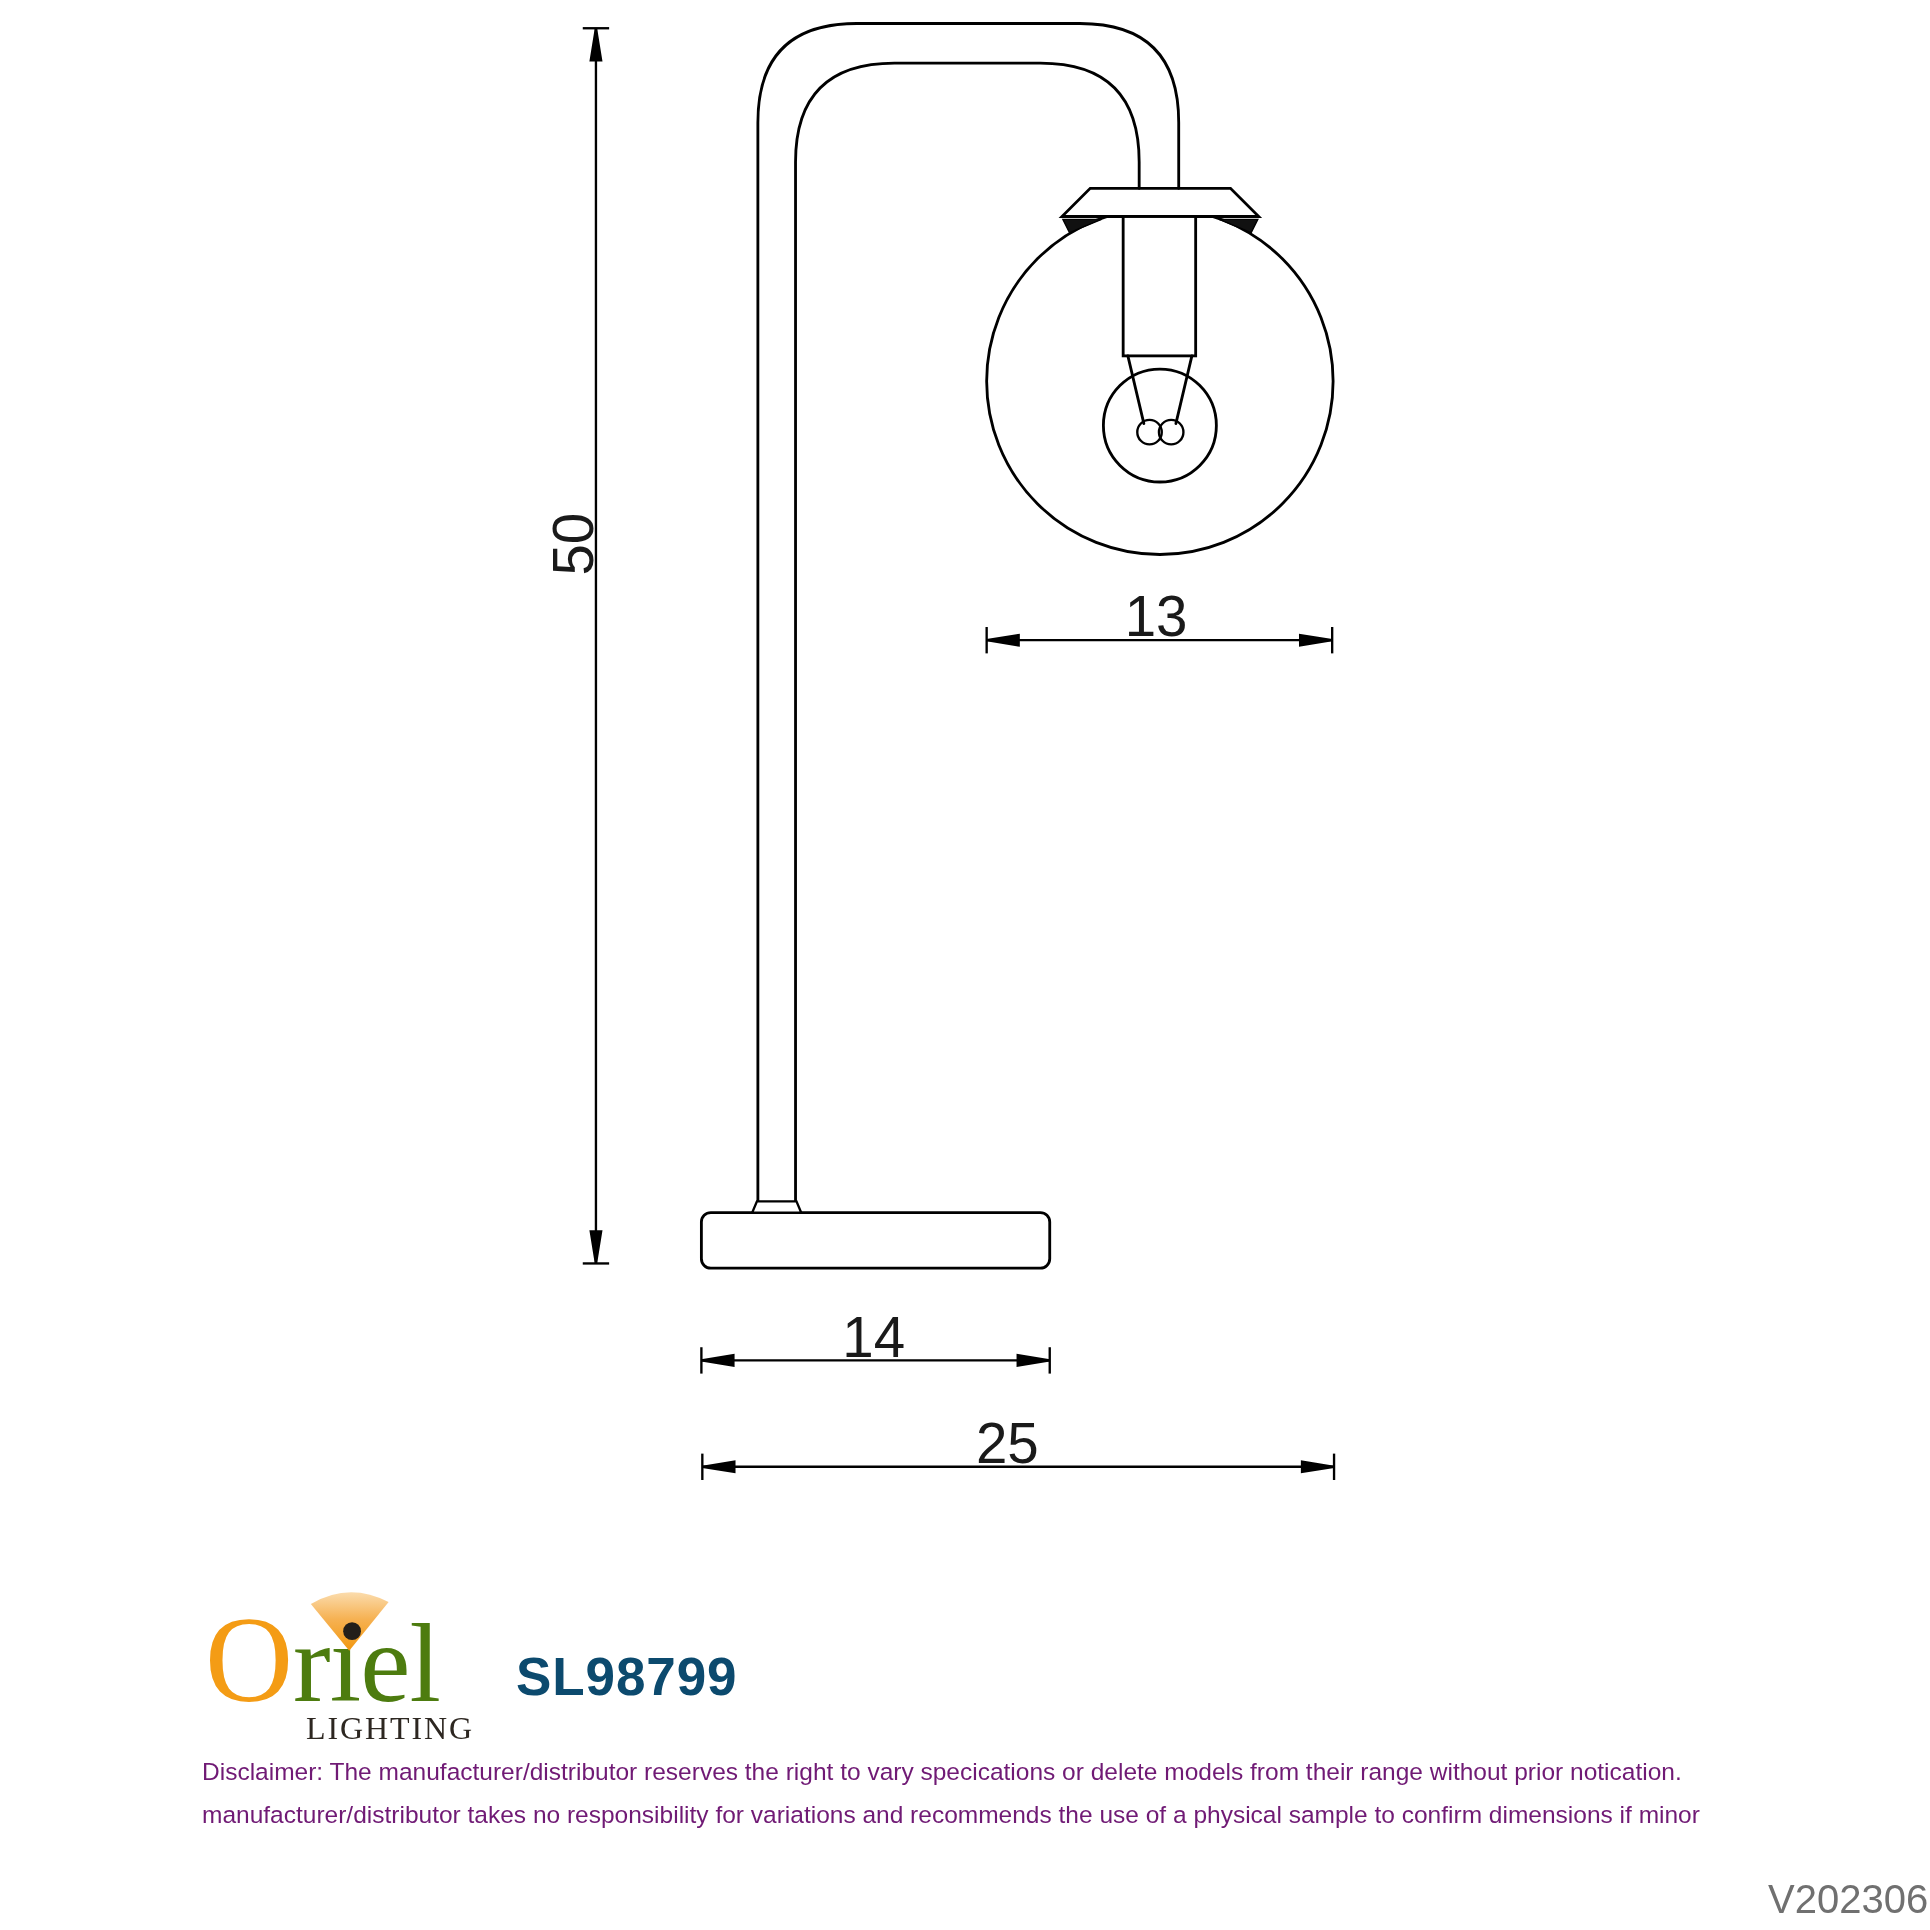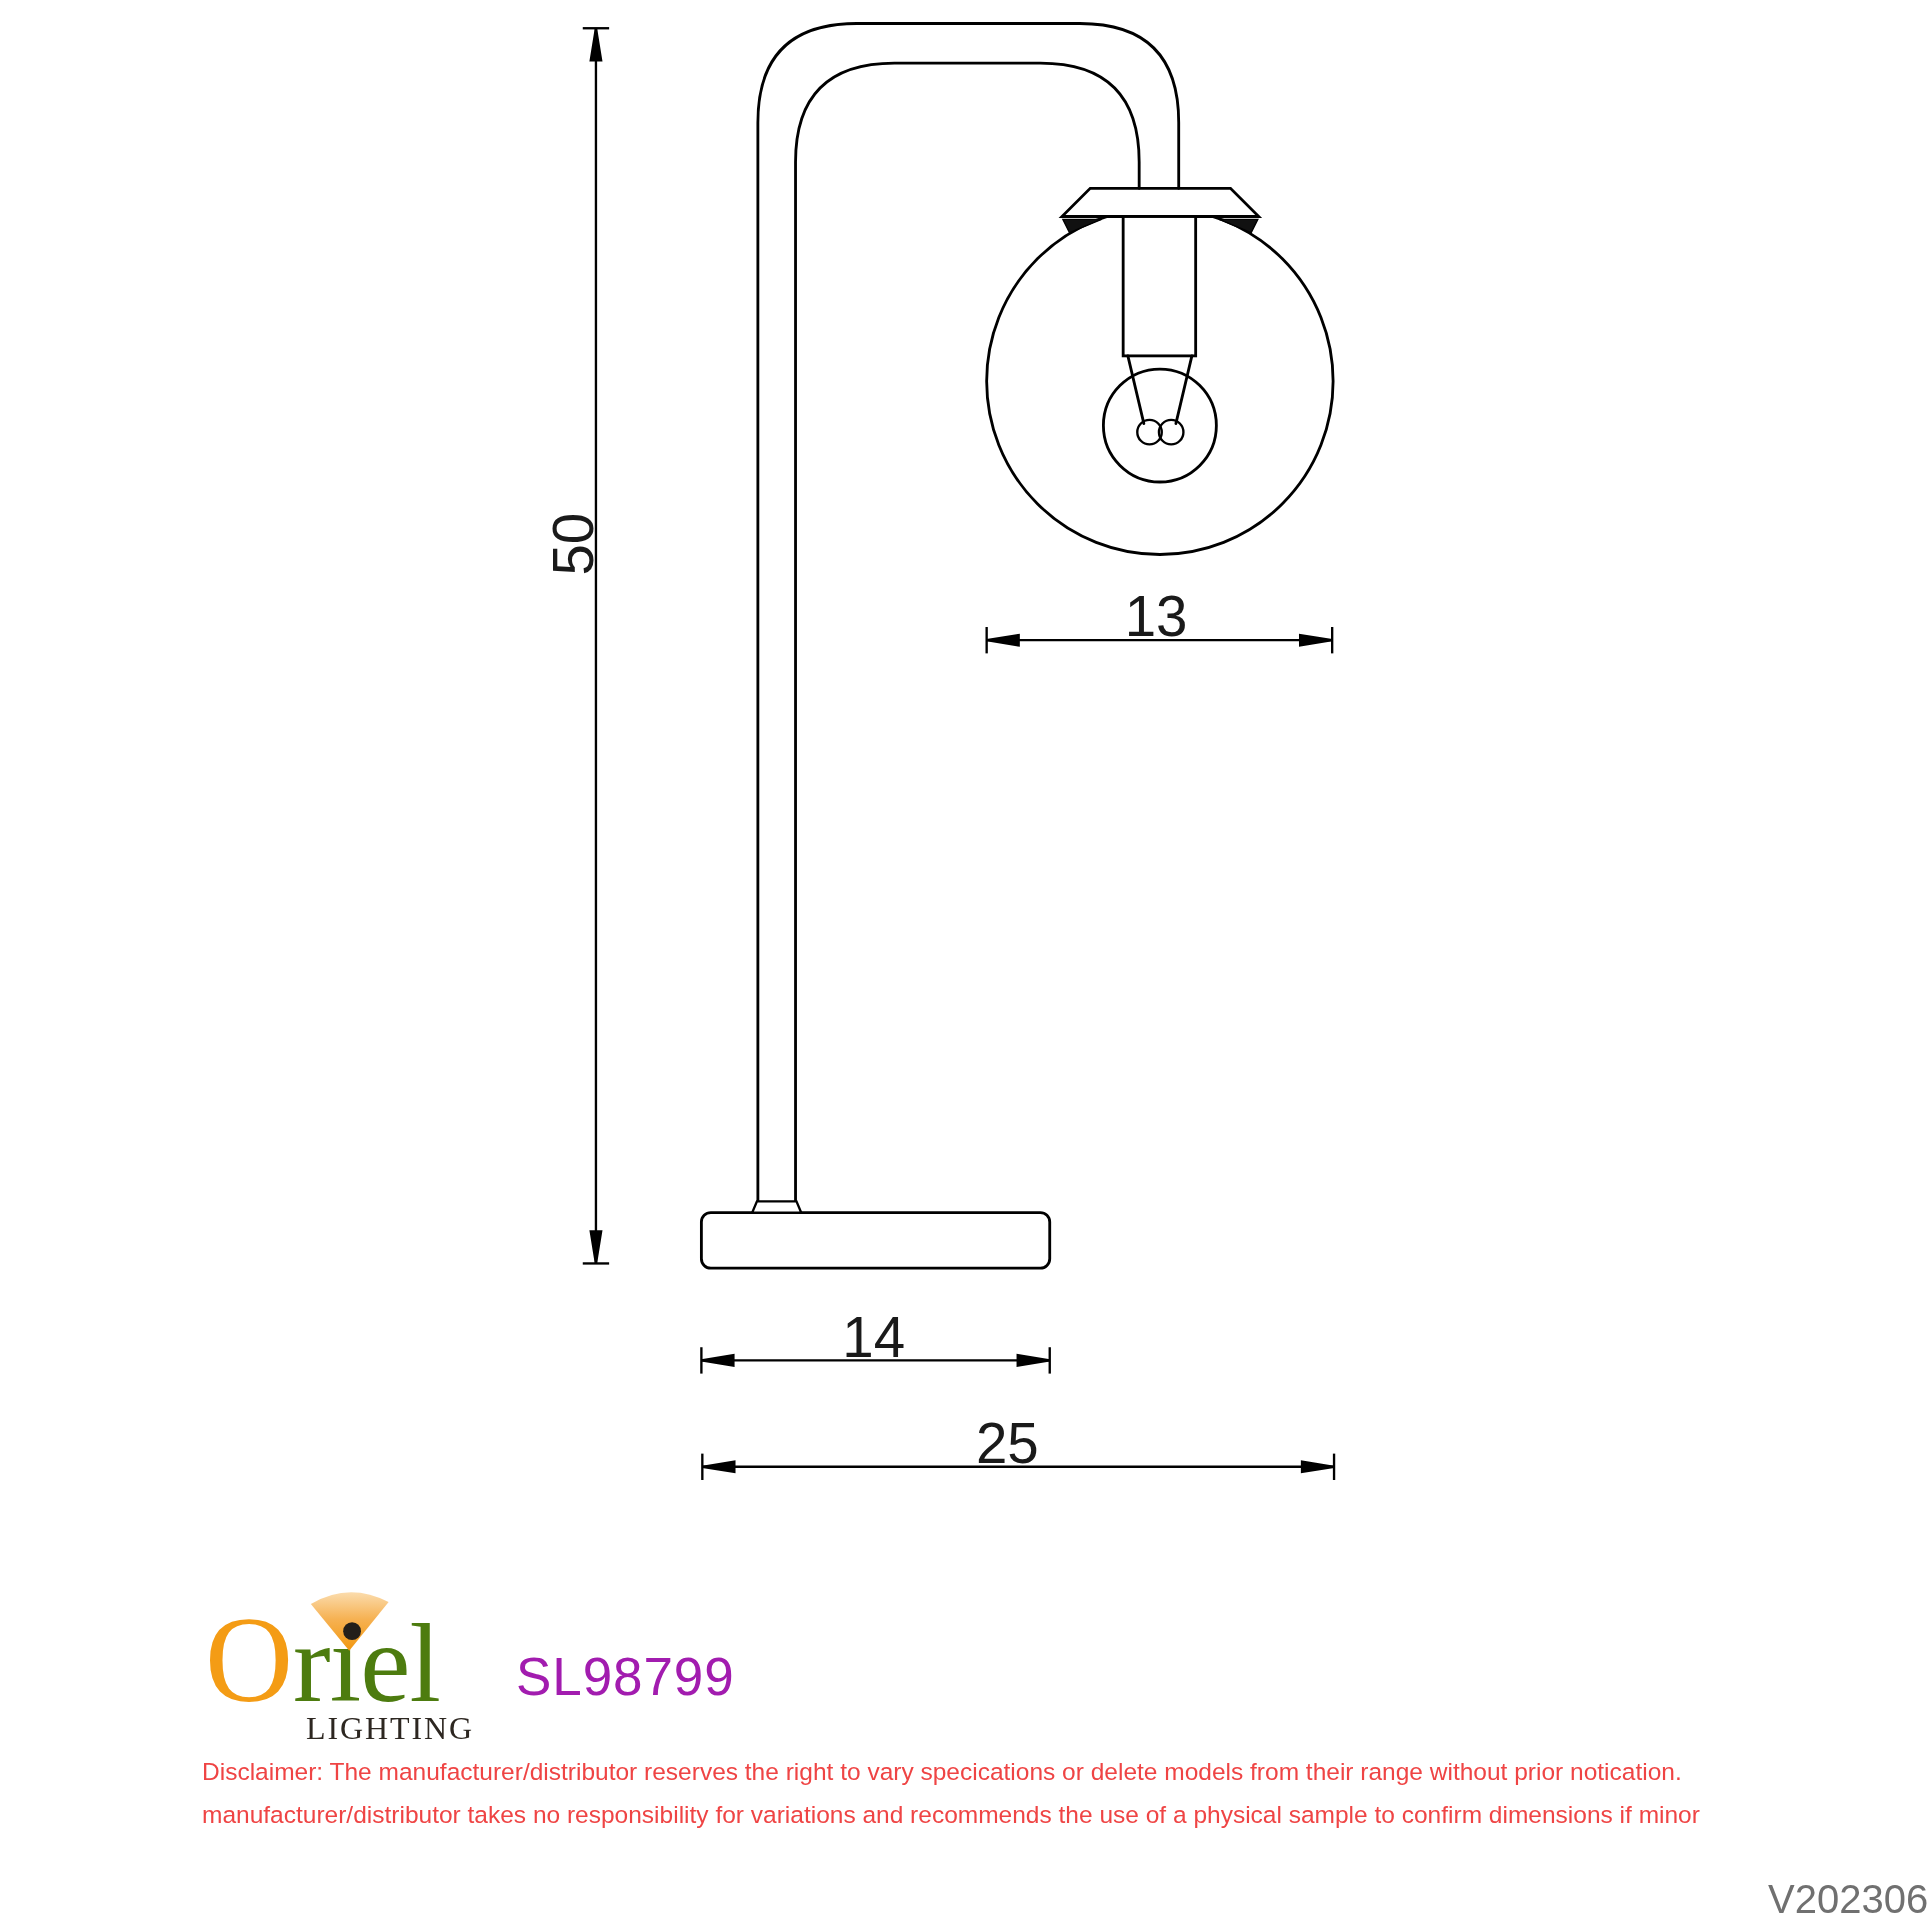--- a/index.html
+++ b/index.html
@@ -9,23 +9,23 @@
   .dim-text{font-family:"Liberation Sans",sans-serif;font-size:60px;fill:#1a1a1a;}
   
   #logo-block{position:absolute;left:205px;top:1599px;z-index:1;}
   #logo-word{font-family:"Liberation Serif",serif;line-height:1;white-space:nowrap;}
   #logo-o{font-size:122px;color:#F49C15;}
   #logo-riel{font-size:113px;color:#4d7c0f;letter-spacing:-0.9px;}
   #logo-tagline{position:absolute;left:306px;top:1710px;z-index:1;
       font-family:"Liberation Serif",serif;font-size:32px;letter-spacing:1.9px;color:#2D2721;}
   #cone-svg{position:absolute;left:301px;top:1574px;z-index:2;}
   #product-code{position:absolute;left:516px;top:1650px;z-index:1;
-      font-size:53px;font-weight:400;color:#a21caf;letter-spacing:0.9px;line-height:1;}
+      font-size:53px;font-weight:700;color:#0c4a6e;letter-spacing:0.9px;line-height:1;}
   
-  #disclaimer{position:absolute;left:202px;top:1750px;z-index:1;color:#ef4444;
+  #disclaimer{position:absolute;left:202px;top:1750px;z-index:1;color:#701a75;
       font-size:24.5px;}
   #disclaimer .dline{line-height:43px;white-space:nowrap;}
   
   #version{position:absolute;left:1768px;top:1879px;width:151px;z-index:1;
       font-size:40px;color:#707070;text-align:right;line-height:1;}
 </style>
 </head>
 <body>
 
 <div id="page">

